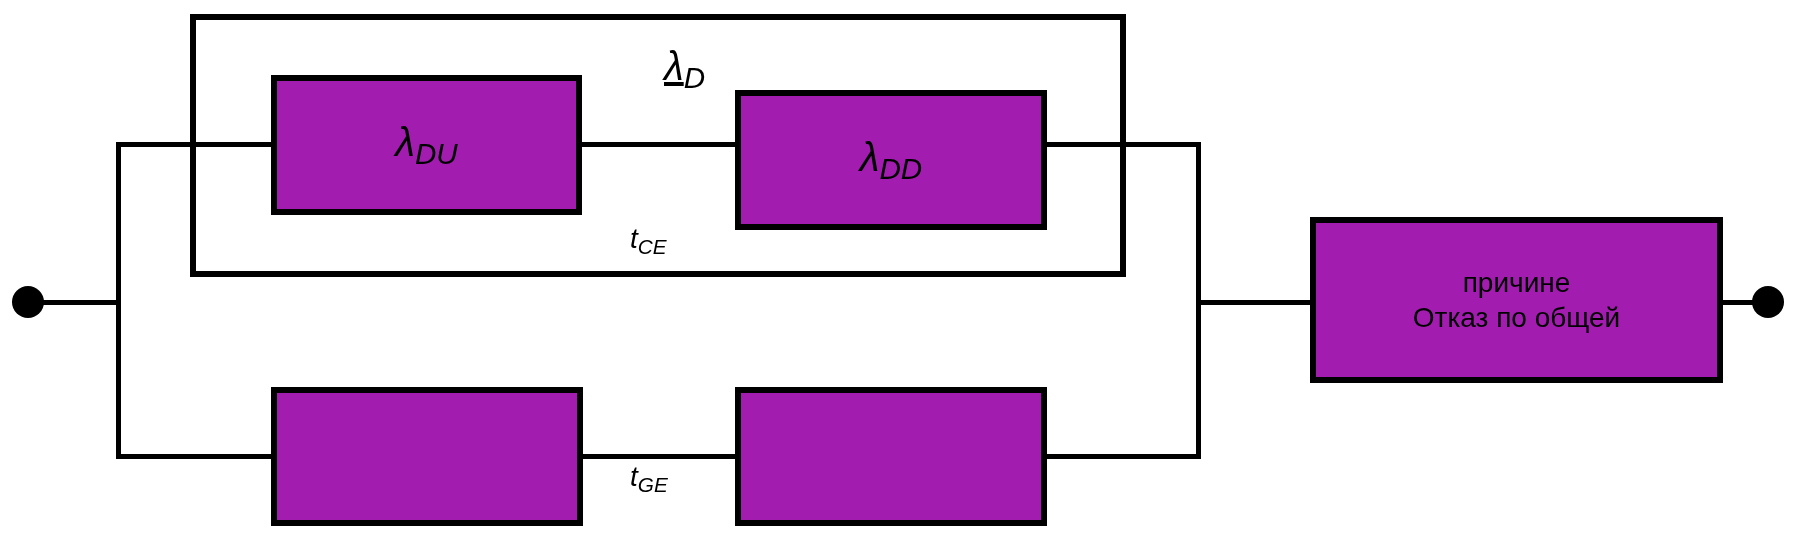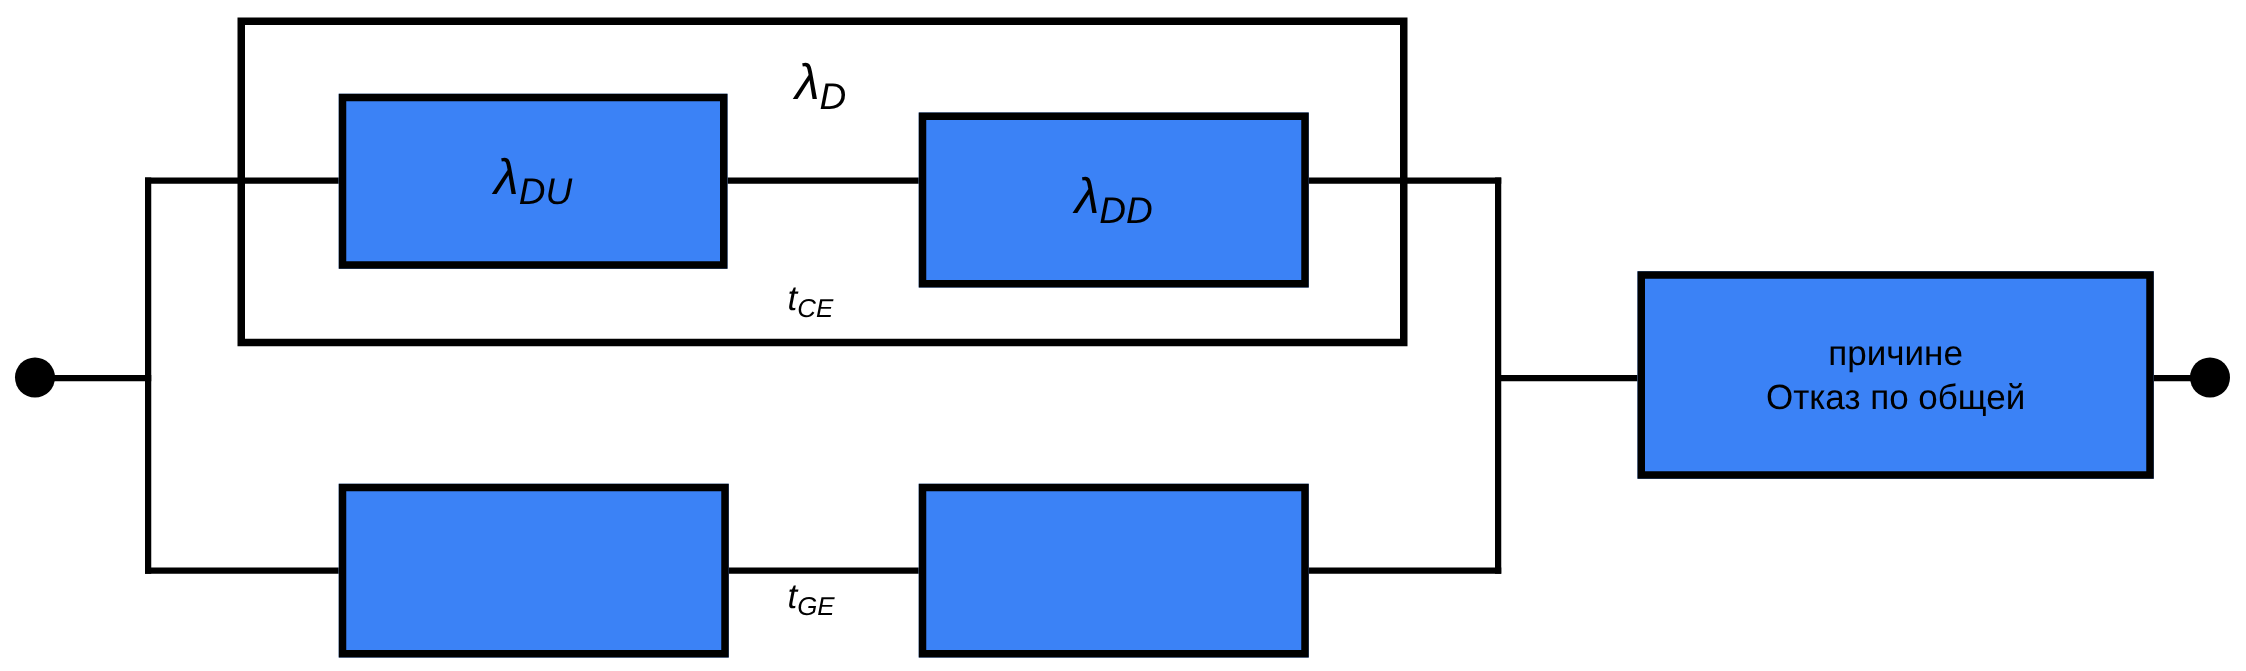--- a/index.html
+++ b/index.html
@@ -18,21 +18,21 @@
   .hline, .vline {
     position: absolute;
     background: #000000;
   }
   .hline { height: 5px; }
   .vline { width: 5px; }
   .box {
     position: absolute;
     box-sizing: border-box;
     border: 6px solid #000000;
-    background: #3b82f6;
+    background: #a21caf;
     display: flex;
     align-items: center;
     justify-content: center;
   }
   .box.group {
     background: #ffffff; 
   }
   .terminal-dot {
     position: absolute;
     width: 32px;
@@ -105,19 +105,19 @@
 
   <div class="box" style="left:735px; top:387px; width:312px; height:139px;"></div>
 
   <div class="box" style="left:1310px; top:217px; width:413px; height:166px;">
     <div class="cc-text">
       <span>причине</span>
       <span>Отказ по общей</span>
     </div>
   </div>
 
-  <span class="glabel" style="left:636px; top:42px;"><span>λ</span><sub>D</sub></span>
+  <span class="glabel" style="left:664px; top:42px;text-decoration:underline;"><span>λ</span><sub>D</sub></span>
 
   <span class="glabel tvar" style="left:630px; top:206px;"><span>t</span><sub>CE</sub></span>
 
   <span class="glabel tvar" style="left:630px; top:444px;"><span>t</span><sub>GE</sub></span>
 
 </div>
 
 </body></html>

